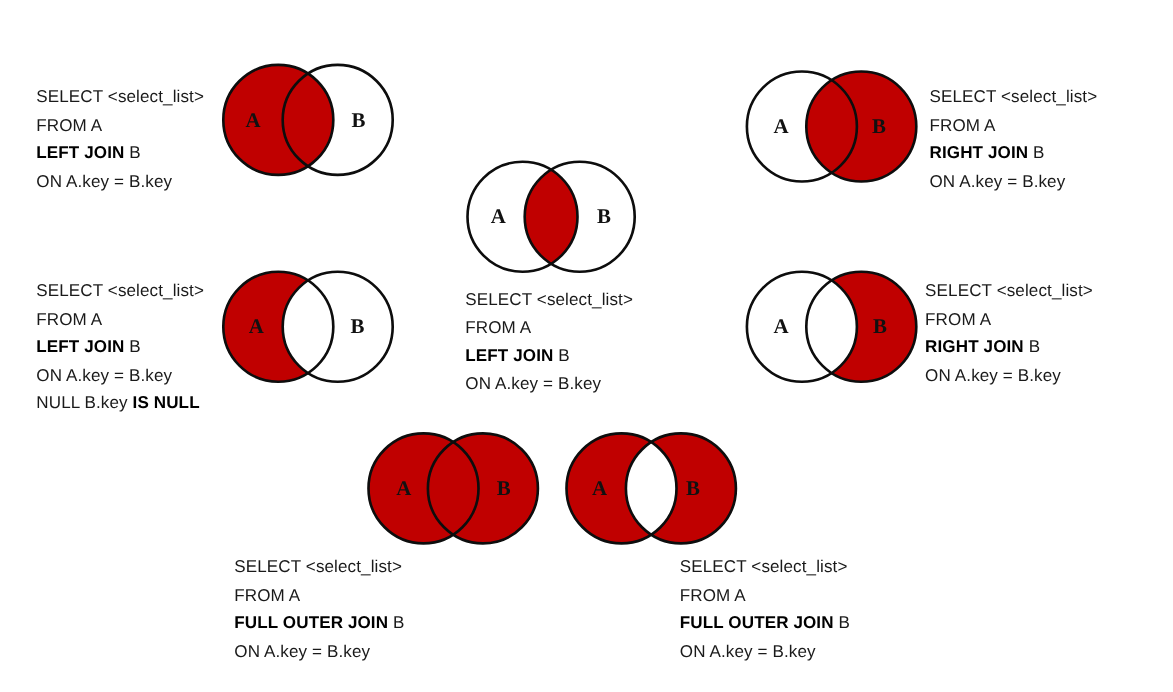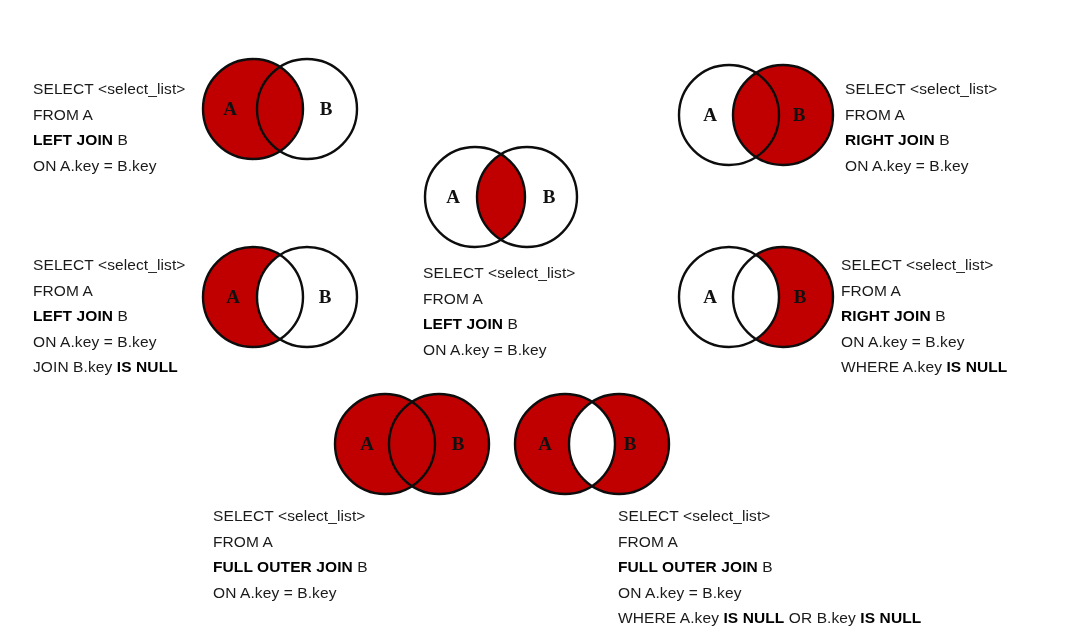--- a/index.html
+++ b/index.html
@@ -119,21 +119,21 @@
     <span class="code-line">FROM A</span>
     <span class="code-line"><span class="kw">LEFT JOIN</span> <span>B</span></span>
     <span class="code-line">ON A.key = B.key</span>
   </div>
 
   <div class="code-block" style="left:33px; top:240px;">
     <span class="code-line">SELECT &lt;select_list&gt;</span>
     <span class="code-line">FROM A</span>
     <span class="code-line"><span class="kw">LEFT JOIN</span> <span>B</span></span>
     <span class="code-line">ON A.key = B.key</span>
-    <span class="code-line"><span>JOIN B.key </span><span class="kw">IS NULL</span></span>
+    <span class="code-line"><span>NULL B.key </span><span class="kw">IS NULL</span></span>
   </div>
 
   <div class="venn" style="left:196px; top:228px;">
     <svg width="170" height="115" viewBox="0 0 170 115">
       <defs>
         <mask id="maskAonly">
           <rect x="0" y="0" width="170" height="115" fill="black"></rect>
           <circle cx="57" cy="57" r="50" fill="white"></circle>
           <circle cx="111" cy="57" r="50" fill="black"></circle>
         </mask>
@@ -161,21 +161,20 @@
       <text class="venn-label" x="38" y="63" text-anchor="middle">A</text>
       <text class="venn-label" x="128" y="63" text-anchor="middle">B</text>
     </svg>
   </div>
 
   <div class="code-block" style="left:841px; top:240px;">
     <span class="code-line">SELECT &lt;select_list&gt;</span>
     <span class="code-line">FROM A</span>
     <span class="code-line"><span class="kw">RIGHT JOIN</span> <span>B</span></span>
     <span class="code-line">ON A.key = B.key</span>
-    <span class="code-line"><span>WHERE A.key </span><span class="kw">IS NULL</span></span>
   </div>
 
   <div class="venn" style="left:330px; top:378px;">
     <svg width="175" height="112" viewBox="0 0 175 112">
       <circle cx="55" cy="54" r="50" fill="#C00000"></circle>
       <circle cx="109" cy="54" r="50" fill="#C00000"></circle>
       <circle class="circle-outline" cx="55" cy="54" r="50"></circle>
       <circle class="circle-outline" cx="109" cy="54" r="50"></circle>
       <text class="venn-label" x="37" y="60" text-anchor="middle">A</text>
       <text class="venn-label" x="128" y="60" text-anchor="middle">B</text>
@@ -211,16 +210,15 @@
       <text class="venn-label" x="35" y="60" text-anchor="middle">A</text>
       <text class="venn-label" x="120" y="60" text-anchor="middle">B</text>
     </svg>
   </div>
 
   <div class="code-block" style="left:618px; top:491px;">
     <span class="code-line">SELECT &lt;select_list&gt;</span>
     <span class="code-line">FROM A</span>
     <span class="code-line"><span class="kw">FULL OUTER JOIN</span> <span>B</span></span>
     <span class="code-line">ON A.key = B.key</span>
-    <span class="code-line"><span>WHERE A.key </span><span class="kw">IS NULL</span><span> OR B.key </span><span class="kw">IS NULL</span></span>
   </div>
 
 </div>
 
 </body></html>

